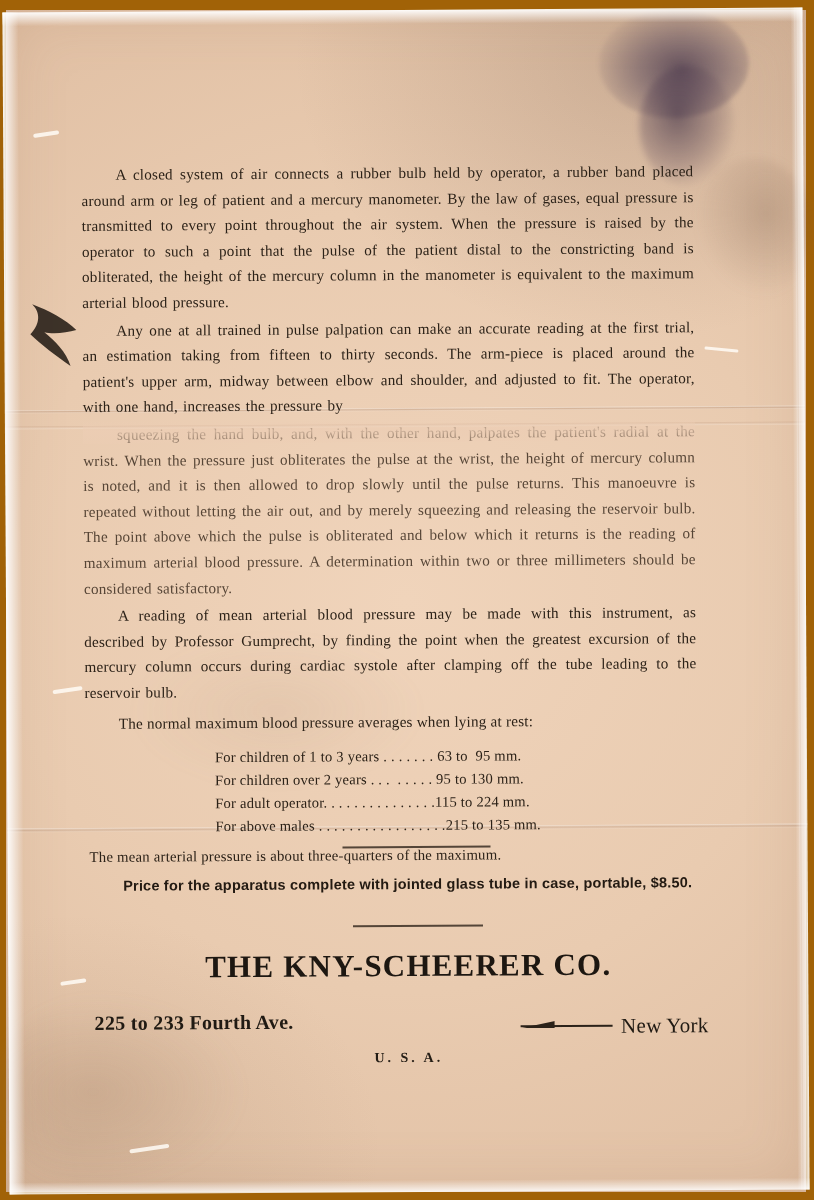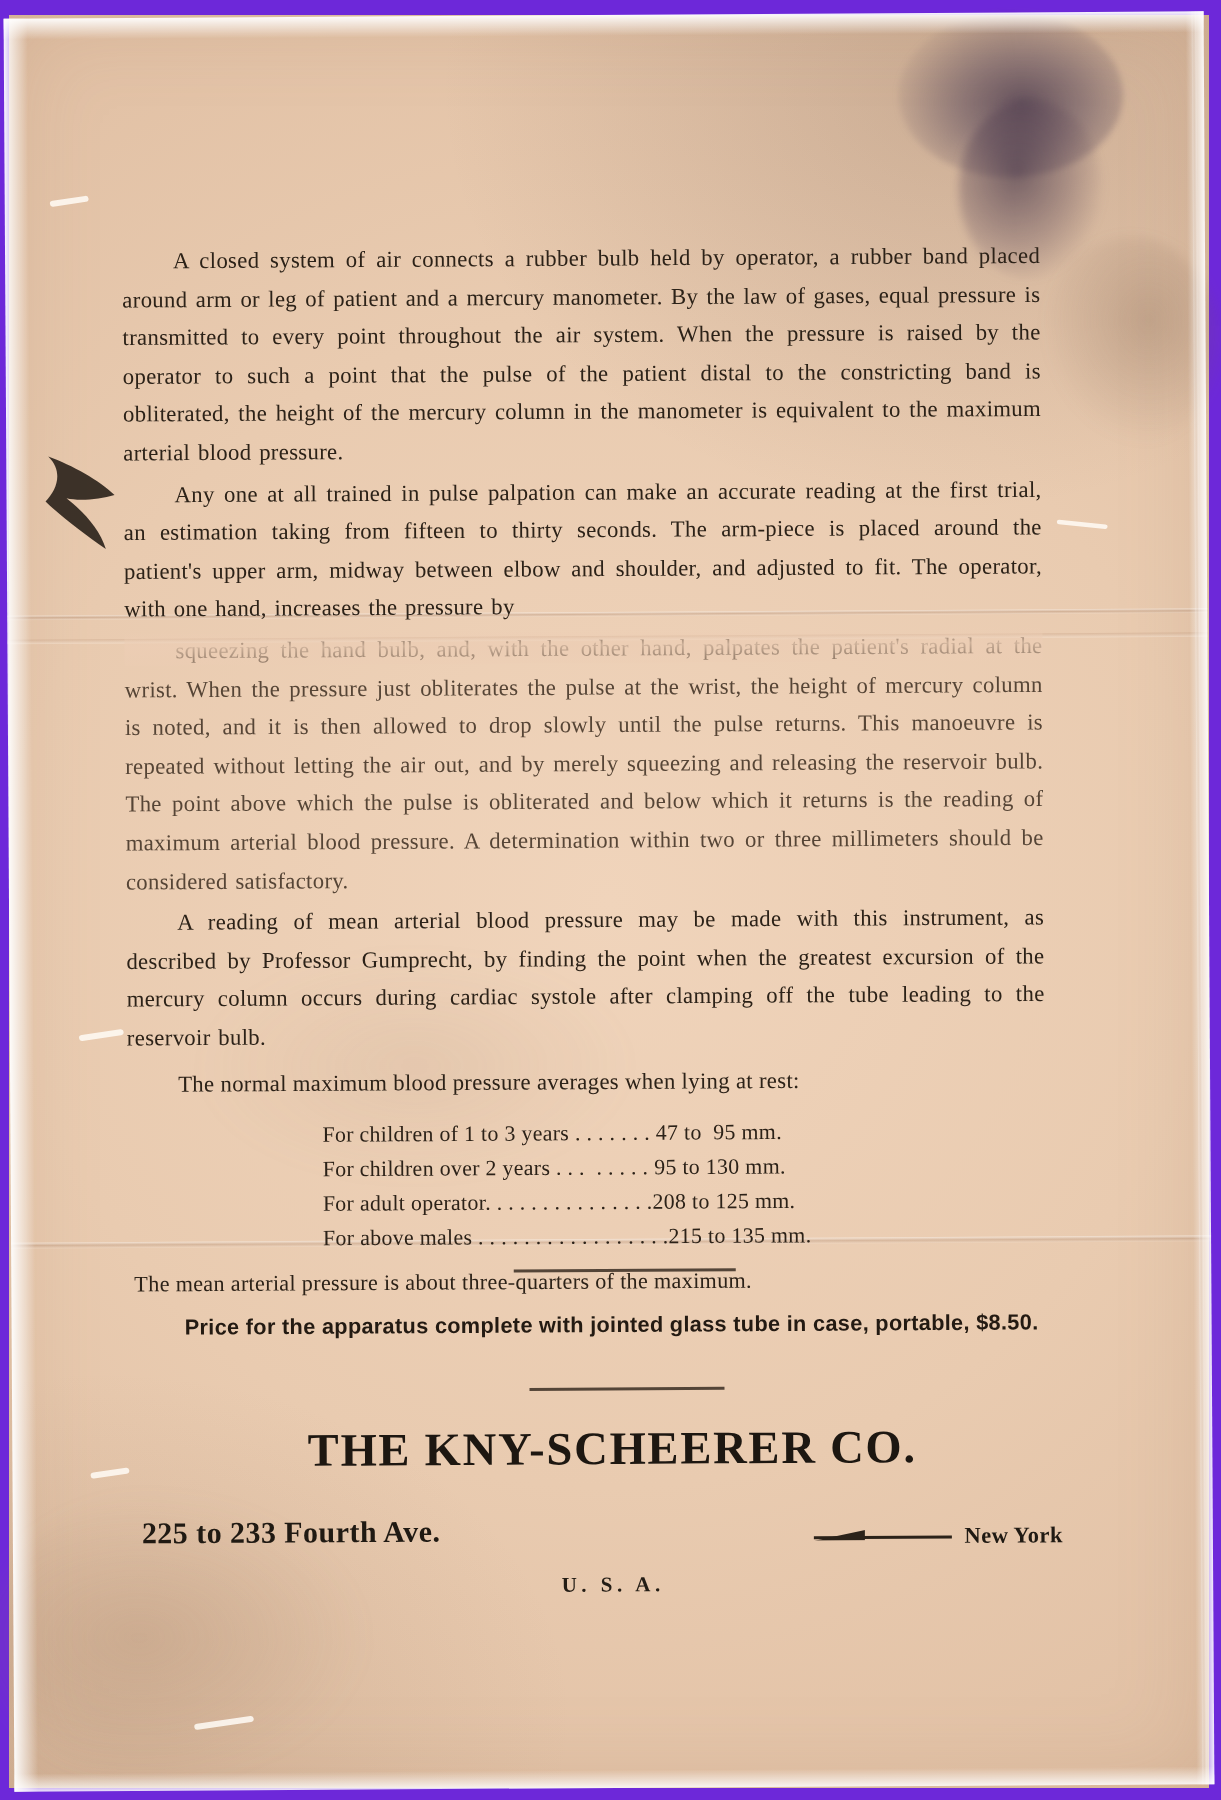--- a/index.html
+++ b/index.html
@@ -12,21 +12,21 @@
     height: 1200px;
     overflow: hidden;
     font-family: "Liberation Serif", serif;
   }
 
   
   #scan {
     position: relative;
     width: 814px;
     height: 1200px;
-    background: #6d28d9;
+    background: #a16207;
   }
 
   
   .sheet {
     position: absolute;
     left: 6px;
     top: 10px;
     width: 800px;
     height: 1182px;
     background:
@@ -257,22 +257,22 @@
   .dash::before {
     content: "";
     position: absolute;
     left: 0; top: -4px;
     width: 34px; height: 7px;
     background: #2b2219;
     clip-path: polygon(0 100%, 100% 0, 100% 100%);
   }
   .city {
     font-family: "Liberation Serif", serif;
-    font-size: 15px;
-    font-weight: bold;
+    font-size: 21px;
+    font-weight: normal;
     letter-spacing: 0.3px;
     color: #201a13;
   }
   .country {
     position: absolute;
     left: 0; right: 0;
     top: 1040px;
     text-align: center;
     font-family: "Liberation Serif", serif;
     font-size: 14px;
@@ -340,23 +340,23 @@
         <div class="para-clipped">
           <p class="para faded">squeezing the hand bulb, and, with the other hand, palpates the patient's radial at the wrist. When the pressure just obliterates the pulse at the wrist, the height of mercury column is noted, and it is then allowed to drop slowly until the pulse returns. This manoeuvre is repeated without letting the air out, and by merely squeezing and releasing the reservoir bulb. The point above which the pulse is obliterated and below which it returns is the reading of maximum arterial blood pressure. A determination within two or three millimeters should be considered satisfactory.</p>
           <div class="fadeline" style="top:0;"></div>
         </div>
 
         <p class="para">A reading of mean arterial blood pressure may be made with this instrument, as described by Professor Gumprecht, by finding the point when the greatest excursion of the mercury column occurs during cardiac systole after clamping off the tube leading to the reservoir bulb.</p>
 
         <p class="single-line">The normal maximum blood pressure averages when lying at rest:</p>
 
         <div class="meas">
-          <div class="meas-row"><span>For children of 1 to 3 years</span><span> . . . . . . . </span><span>47 to  95 mm.</span></div>
+          <div class="meas-row"><span>For children of 1 to 3 years</span><span> . . . . . . . </span><span>63 to  95 mm.</span></div>
           <div class="meas-row"><span>For children over 2 years</span><span> . . .  . . . . . </span><span>95 to 130 mm.</span></div>
-          <div class="meas-row"><span>For adult operator</span><span>. . . . . . . . . . . . . . .</span><span>208 to 125 mm.</span></div>
+          <div class="meas-row"><span>For adult operator</span><span>. . . . . . . . . . . . . . .</span><span>115 to 224 mm.</span></div>
           <div class="meas-row"><span>For above males</span><span> . . . . . . . . . . . . . . . . .</span><span>215 to 135 mm.</span></div>
         </div>
 
         <p class="closing-line">The mean arterial pressure is about three-quarters of the maximum.</p>
       </div>
 
       <div class="rule rule-top"></div>
 
       <div class="price">Price for the apparatus complete with jointed glass tube in case, portable, $8.50.</div>
 

